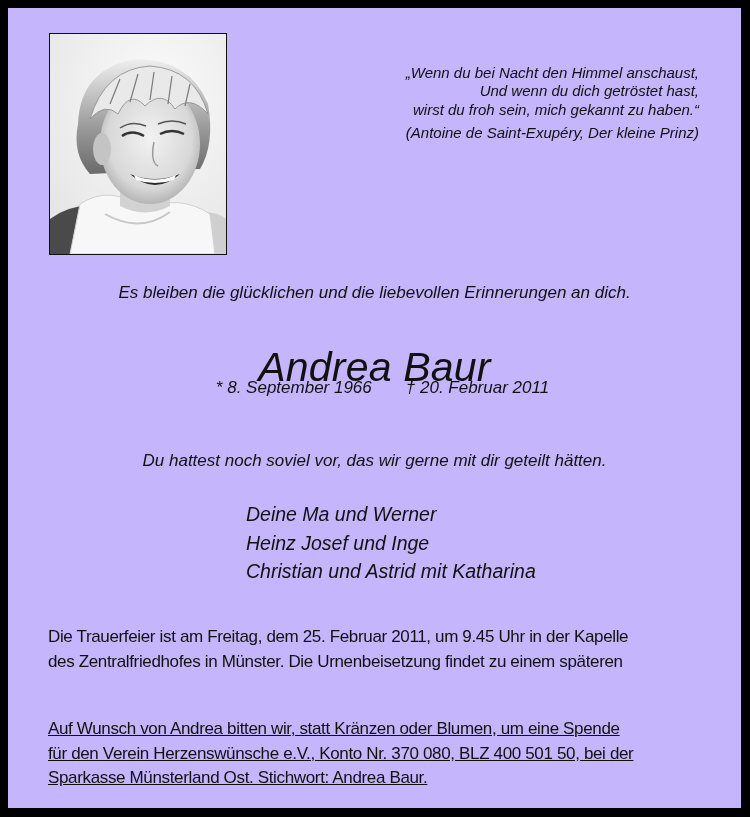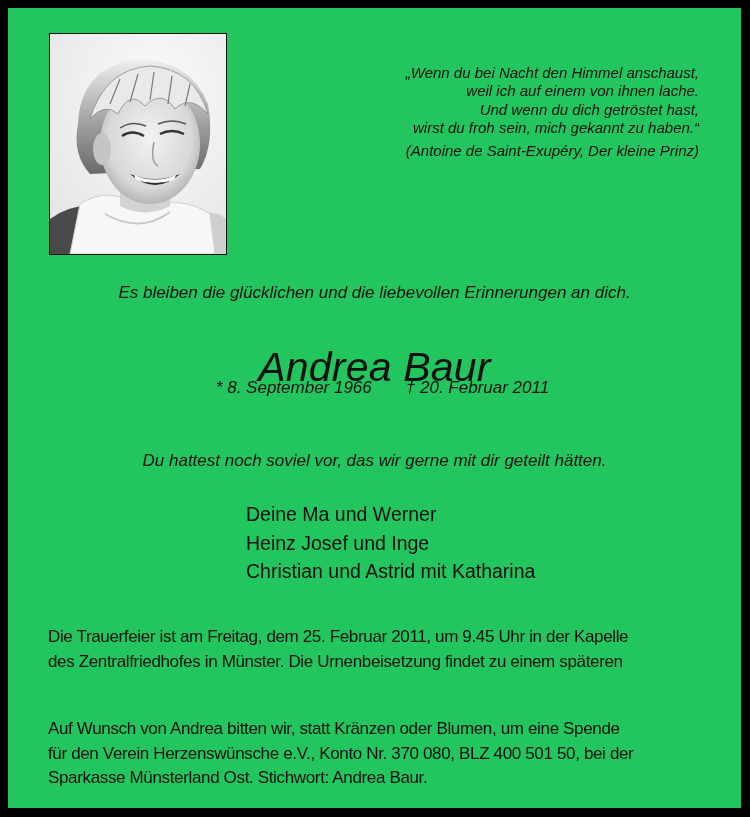--- a/index.html
+++ b/index.html
@@ -5,21 +5,21 @@
     html, body { margin: 0; padding: 0; background: #fff; }
     body { width: 750px; height: 817px; overflow: hidden; }
     .frame {
       position: absolute; left: 0; top: 0;
       width: 750px; height: 817px;
       box-sizing: border-box;
       border-left: 8px solid #000;
       border-top: 8px solid #000;
       border-right: 9px solid #000;
       border-bottom: 9px solid #000;
-      background: #22c55e;
+      background: #c4b5fd;
       font-family: "Liberation Sans", "DejaVu Sans", sans-serif;
       color: #111;
     }
     .photo {
       position: absolute; left: 41px; top: 25px;
       width: 176px; height: 220px;
       border: 1px solid #111;
       overflow: hidden;
       background: #f4f4f4;
     }
@@ -40,29 +40,29 @@
     .intro { top: 275px; font-size: 17px; }
     .name { top: 327px; font-size: 41px; letter-spacing: 0.2px; margin-top: 9px; }
     .dates { top: 352px; font-size: 17px; }
     .dates { top: 370px; padding-left: 8px; }
     .dates span + span { margin-left: 34px; }
     .motto { top: 443px; font-size: 17px; }
     .family {
       position: absolute; left: 238px; top: 492px;
       font-size: 19.5px; line-height: 28.5px;
     }
-    .family .line { display: block; white-space: nowrap; }
+    .family .line { display: block; white-space: nowrap; font-style: italic; }
     .para {
       position: absolute; left: 40px; width: 665px;
       font-size: 17px; line-height: 24.5px;
       letter-spacing: -0.35px;
     }
     .para .line { display: block; white-space: nowrap; }
     .p1 { top: 617px; }
-    .p2 { top: 709px; }
+    .p2 { top: 709px; text-decoration: underline; }
   </style>
 </head>
 <body>
 
 <div class="frame">
 
   <div class="photo">
     <svg viewBox="0 0 176 220" xmlns="http://www.w3.org/2000/svg">
       <defs>
         <radialGradient id="bg" cx="0.6" cy="0.3" r="0.9">
@@ -106,21 +106,20 @@
 
       <path d="M104 108 Q100 128 108 132" fill="none" stroke="#9a9a9a" stroke-width="1.5"></path>
 
       <path d="M80 140 Q105 162 130 140 Q105 150 80 140 Z" fill="#2a2a2a"></path>
       <path d="M84 141 Q105 150 126 141 L124 146 Q105 152 86 146 Z" fill="#fafafa"></path>
     </svg>
   </div>
 
   <div class="quote">
     <span class="line">„Wenn du bei Nacht den Himmel anschaust,</span>
-    <span class="line">weil ich auf einem von ihnen lache.</span>
     <span class="line">Und wenn du dich getröstet hast,</span>
     <span class="line">wirst du froh sein, mich gekannt zu haben.“</span>
     <span class="attribution">(Antoine de Saint-Exupéry, Der kleine Prinz)</span>
   </div>
 
   <div class="center intro">Es bleiben die glücklichen und die liebevollen Erinnerungen an dich.</div>
 
   <div class="center name">Andrea Baur</div>
 
   <div class="center dates">

